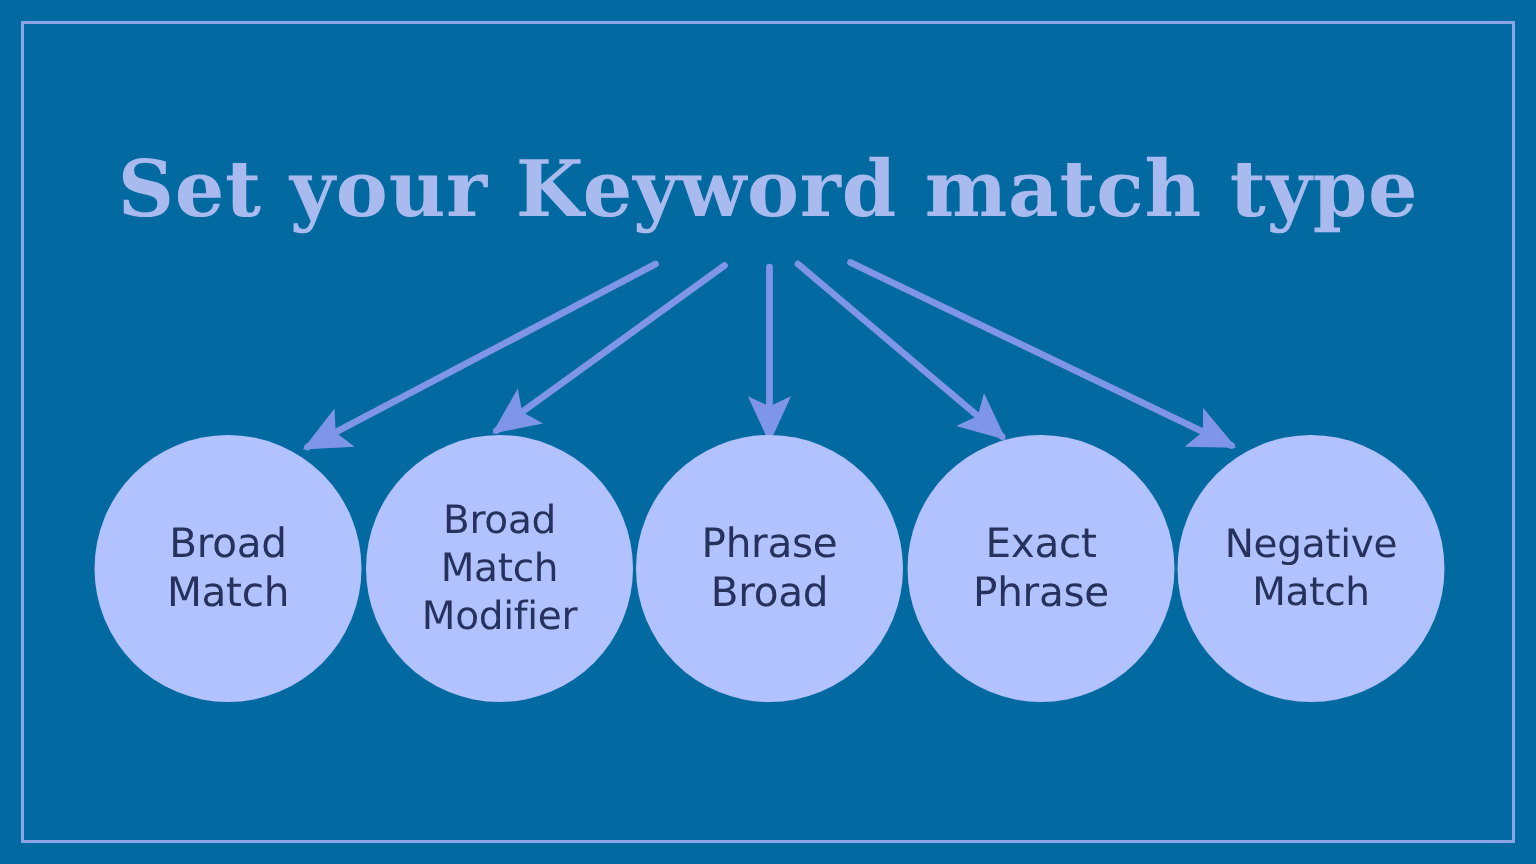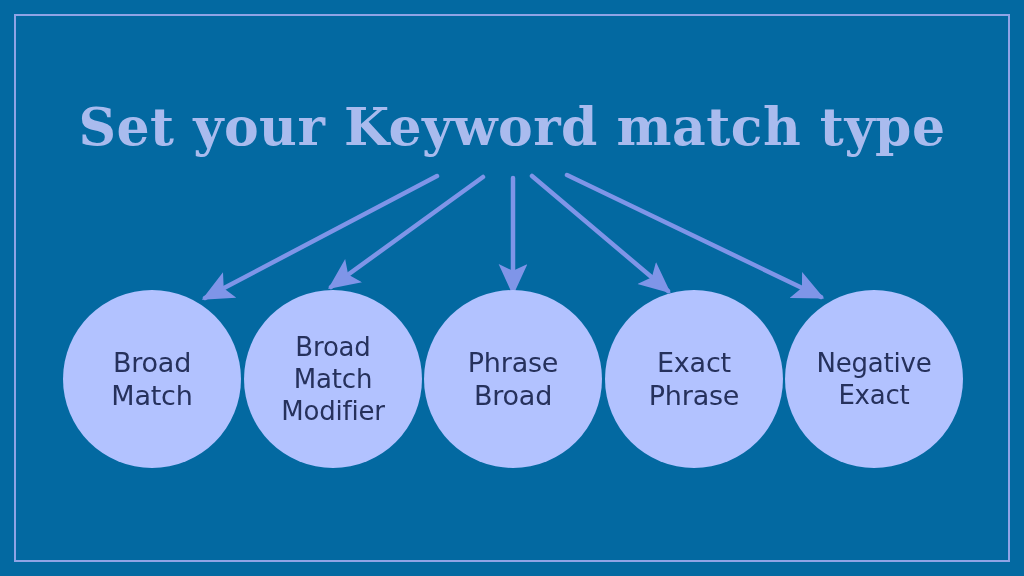--- a/index.html
+++ b/index.html
@@ -126,16 +126,16 @@
 Broad</span>
   </div>
 
   <div class="node-circle" id="c3">
     <span class="node-label">Exact
 Phrase</span>
   </div>
 
   <div class="node-circle" id="c4">
     <span class="node-label small">Negative
-Exact</span>
+Match</span>
   </div>
 
 </div>
 
 </body></html>

